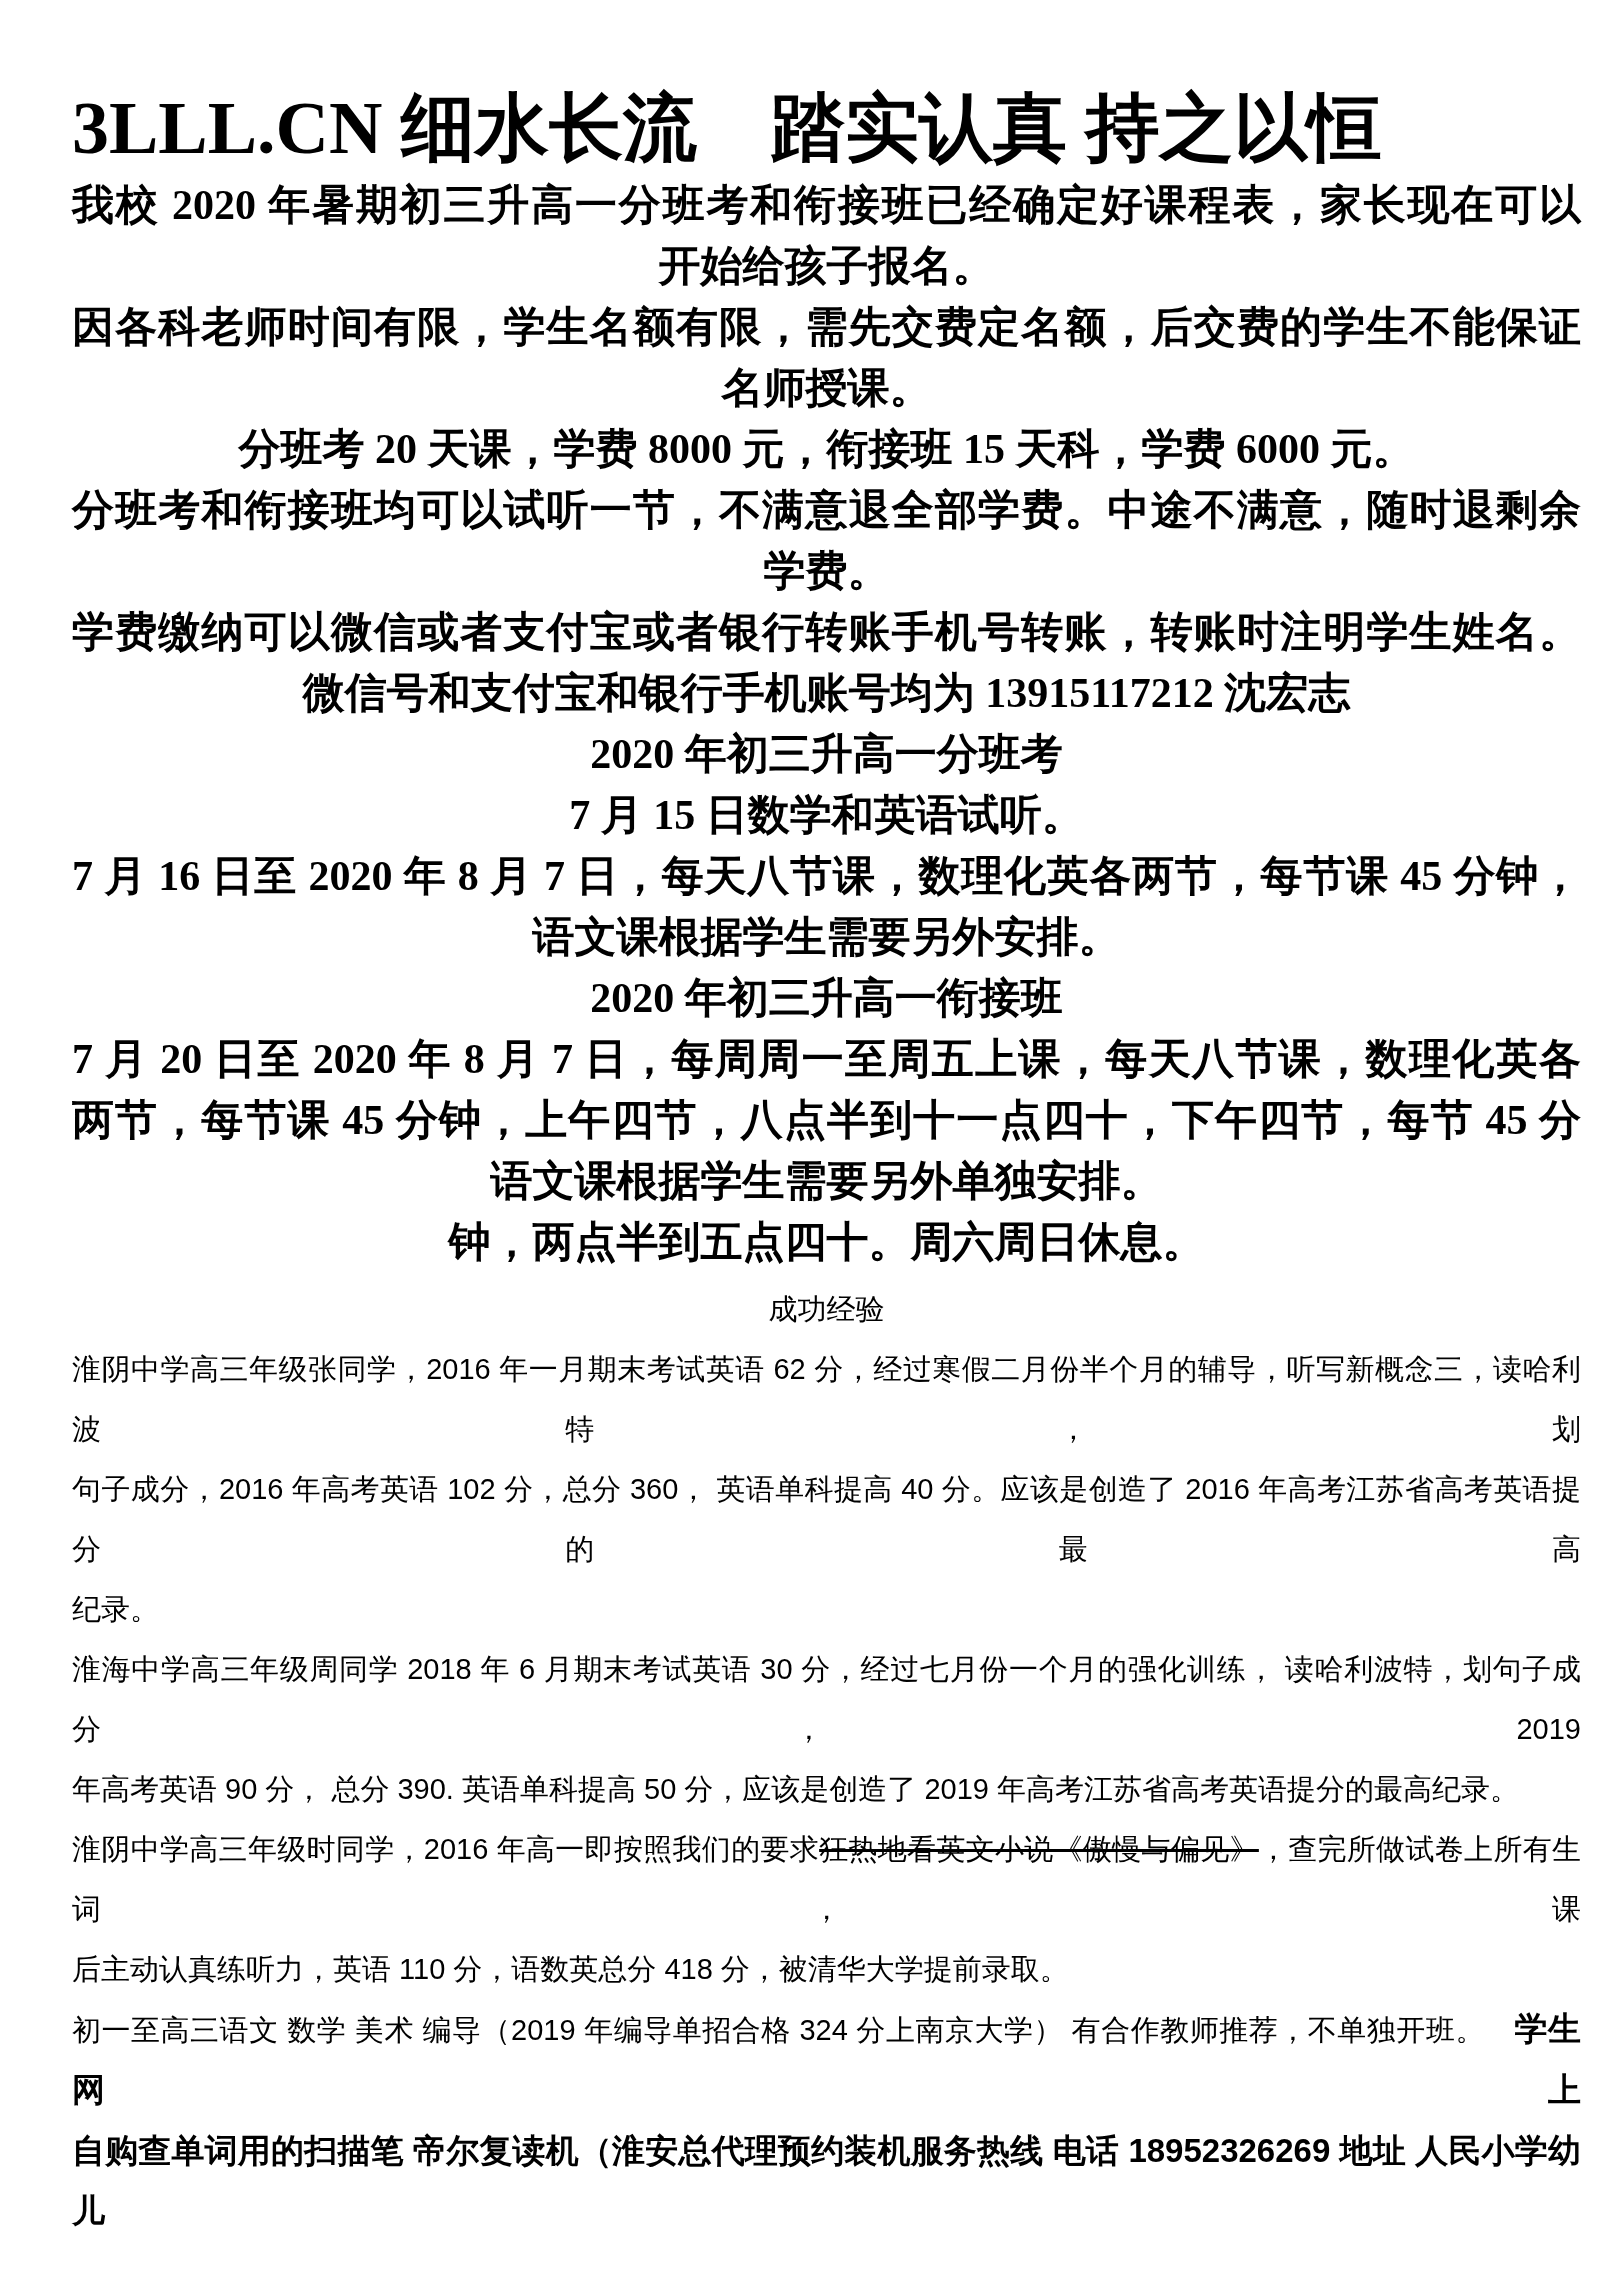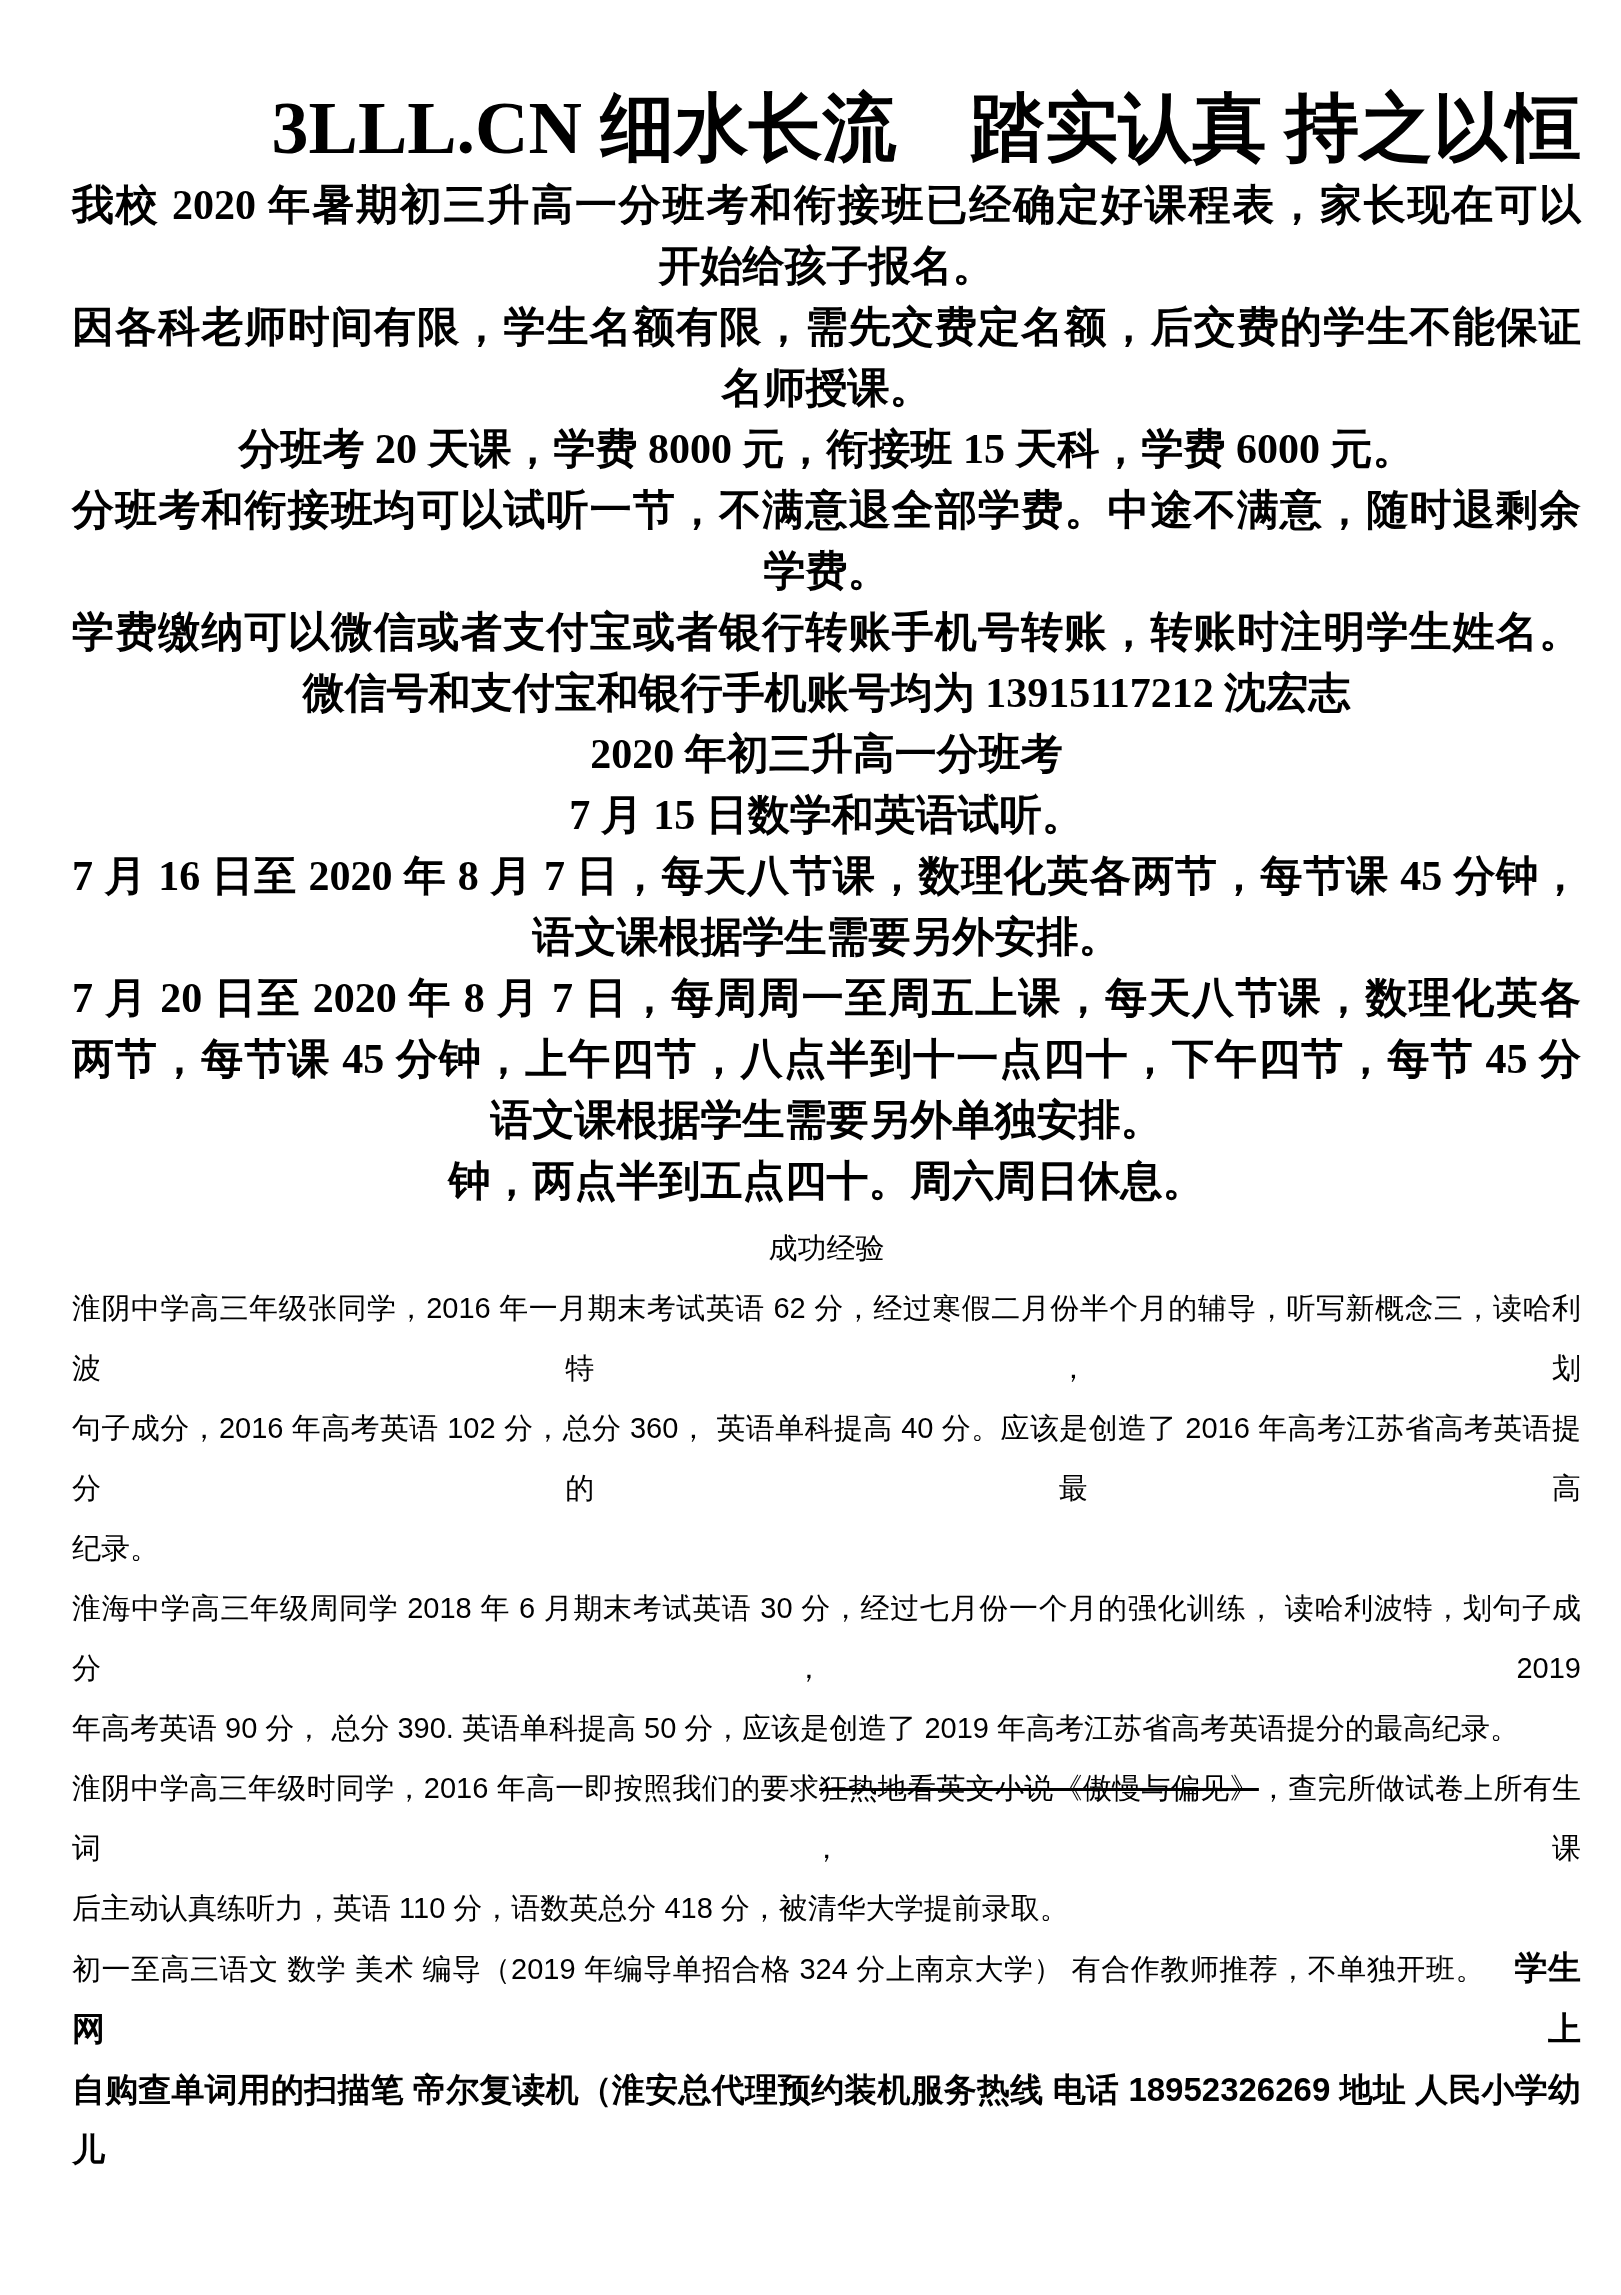--- a/index.html
+++ b/index.html
@@ -12,21 +12,21 @@
     box-sizing: border-box;
     padding: 81px 40px 0 72px;
     overflow: hidden;
     font-family: "Liberation Serif", "DejaVu Serif", serif;
   }
   .doc-title {
     font-family: "Liberation Serif", "DejaVu Serif", serif;
     font-weight: bold;
     font-size: 74px;
     line-height: 94px;
-    text-align: right;
+    text-align: left;
     white-space: pre-wrap;
   }
   .line {
     white-space: pre-wrap;
     text-align: left;
   }
   .line.j {
     text-align: justify;
     text-align-last: justify;
     text-justify: inter-character;
@@ -77,20 +77,21 @@
       <div class="line lg"><span class="seg">名师授课。</span></div>
       <div class="line lg"><span class="seg">分班考 20 天课，学费 8000 元，衔接班 15 天科，学费 6000 元。</span></div>
       <div class="line lg j"><span class="seg">分班考和衔接班均可以试听一节，不满意退全部学费。中途不满意，随时退剩余</span></div>
       <div class="line lg"><span class="seg">学费。</span></div>
       <div class="line lg j"><span class="seg">学费缴纳可以微信或者支付宝或者银行转账手机号转账，转账时注明学生姓名。</span></div>
       <div class="line lg"><span class="seg">微信号和支付宝和银行手机账号均为 13915117212 沈宏志</span></div>
       <div class="line lg c"><span class="seg">2020 年初三升高一分班考</span></div>
       <div class="line lg"><span class="seg">7 月 15 日数学和英语试听。</span></div>
       <div class="line lg j"><span class="seg">7 月 16 日至 2020 年 8 月 7 日，每天八节课，数理化英各两节，每节课 45 分钟，</span></div>
       <div class="line lg"><span class="seg">语文课根据学生需要另外安排。</span></div>
+      <div class="line lg c"><span class="seg">2020 年初三升高一衔接班</span></div>
       <div class="line lg j"><span class="seg">7 月 20 日至 2020 年 8 月 7 日，每周周一至周五上课，每天八节课，数理化英各</span></div>
       <div class="line lg j"><span class="seg">两节，每节课 45 分钟，上午四节，八点半到十一点四十，下午四节，每节 45 分</span></div>
       <div class="line lg"><span class="seg">语文课根据学生需要另外单独安排。</span></div>
       <div class="line lg"><span class="seg">钟，两点半到五点四十。周六周日休息。</span></div>
       <div class="line smh c"><span class="seg">成功经验</span></div>
       <div class="line sm j"><span class="seg">淮阴中学高三年级张同学，2016 年一月期末考试英语 62 分，经过寒假二月份半个月的辅导，听写新概念三，读哈利波特，划</span></div>
       <div class="line sm j"><span class="seg">句子成分，2016 年高考英语 102 分，总分 360， 英语单科提高 40 分。应该是创造了 2016 年高考江苏省高考英语提分的最高</span></div>
       <div class="line sm"><span class="seg">纪录。</span></div>
       <div class="line sm j"><span class="seg">淮海中学高三年级周同学 2018 年 6 月期末考试英语 30 分，经过七月份一个月的强化训练， 读哈利波特，划句子成分，2019</span></div>
       <div class="line sm"><span class="seg">年高考英语 90 分， 总分 390. 英语单科提高 50 分，应该是创造了 2019 年高考江苏省高考英语提分的最高纪录。</span></div>

